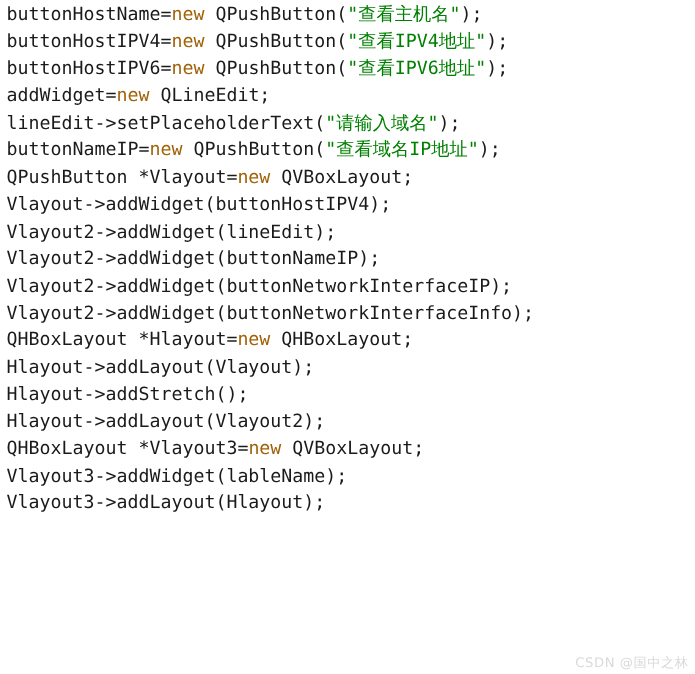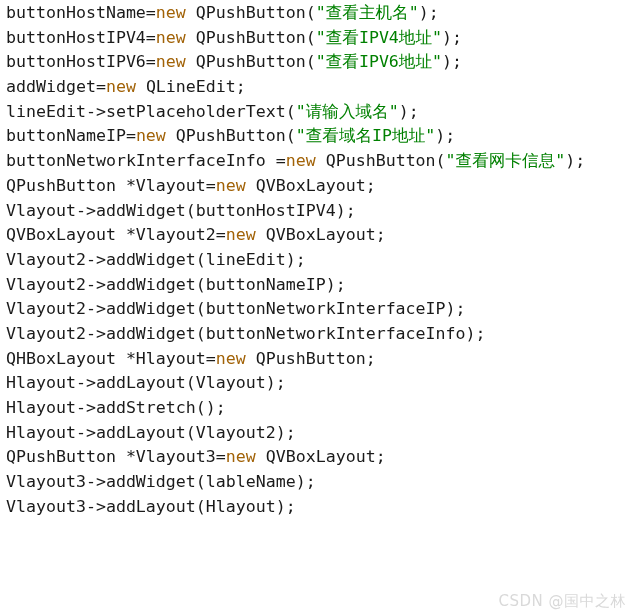--- a/index.html
+++ b/index.html
@@ -33,49 +33,47 @@
   .code-line.blank { color: transparent; }
   .tok { white-space: pre; }
   .tok-plain   { color: #1a1a1a; }
   .tok-keyword { color: #a16207; }
   .tok-string  { color: #008000; }
   #watermark {
     position: absolute;
     right: 6px;
     bottom: 2px;
     font-family: "DejaVu Sans", "Liberation Sans", sans-serif;
-    font-size: 15px;
+    font-size: 12px;
     color: #d9d9d9;
     letter-spacing: 0.5px;
     white-space: pre;
     user-select: none;
   }
 </style>
 </head>
 <body>
 
 <div id="code-block">
   <div id="code-lines">
       <div class="code-line"><span class="tok tok-plain">buttonHostName=</span><span class="tok tok-keyword">new</span><span class="tok tok-plain"> QPushButton(</span><span class="tok tok-string">"查看主机名"</span><span class="tok tok-plain">);</span></div>
       <div class="code-line"><span class="tok tok-plain">buttonHostIPV4=</span><span class="tok tok-keyword">new</span><span class="tok tok-plain"> QPushButton(</span><span class="tok tok-string">"查看IPV4地址"</span><span class="tok tok-plain">);</span></div>
       <div class="code-line"><span class="tok tok-plain">buttonHostIPV6=</span><span class="tok tok-keyword">new</span><span class="tok tok-plain"> QPushButton(</span><span class="tok tok-string">"查看IPV6地址"</span><span class="tok tok-plain">);</span></div>
       <div class="code-line"><span class="tok tok-plain">addWidget=</span><span class="tok tok-keyword">new</span><span class="tok tok-plain"> QLineEdit;</span></div>
       <div class="code-line"><span class="tok tok-plain">lineEdit-&gt;setPlaceholderText(</span><span class="tok tok-string">"请输入域名"</span><span class="tok tok-plain">);</span></div>
       <div class="code-line"><span class="tok tok-plain">buttonNameIP=</span><span class="tok tok-keyword">new</span><span class="tok tok-plain"> QPushButton(</span><span class="tok tok-string">"查看域名IP地址"</span><span class="tok tok-plain">);</span></div>
-      <div class="code-line"><span class="tok tok-plain">buttonNetworkInterfaceInfo =</span><span class="tok tok-keyword">new</span><span class="tok tok-plain"> QPushButton(</span><span class="tok tok-string">"查看网卡信息"</span><span class="tok tok-plain">);</span></div>
       <div class="code-line"><span class="tok tok-plain">QPushButton *Vlayout=</span><span class="tok tok-keyword">new</span><span class="tok tok-plain"> QVBoxLayout;</span></div>
       <div class="code-line"><span class="tok tok-plain">Vlayout-&gt;addWidget(buttonHostIPV4);</span></div>
-      <div class="code-line"><span class="tok tok-plain">QVBoxLayout *Vlayout2=</span><span class="tok tok-keyword">new</span><span class="tok tok-plain"> QVBoxLayout;</span></div>
       <div class="code-line"><span class="tok tok-plain">Vlayout2-&gt;addWidget(lineEdit);</span></div>
       <div class="code-line"><span class="tok tok-plain">Vlayout2-&gt;addWidget(buttonNameIP);</span></div>
       <div class="code-line"><span class="tok tok-plain">Vlayout2-&gt;addWidget(buttonNetworkInterfaceIP);</span></div>
       <div class="code-line"><span class="tok tok-plain">Vlayout2-&gt;addWidget(buttonNetworkInterfaceInfo);</span></div>
-      <div class="code-line"><span class="tok tok-plain">QHBoxLayout *Hlayout=</span><span class="tok tok-keyword">new</span><span class="tok tok-plain"> QPushButton;</span></div>
+      <div class="code-line"><span class="tok tok-plain">QHBoxLayout *Hlayout=</span><span class="tok tok-keyword">new</span><span class="tok tok-plain"> QHBoxLayout;</span></div>
       <div class="code-line"><span class="tok tok-plain">Hlayout-&gt;addLayout(Vlayout);</span></div>
       <div class="code-line"><span class="tok tok-plain">Hlayout-&gt;addStretch();</span></div>
       <div class="code-line"><span class="tok tok-plain">Hlayout-&gt;addLayout(Vlayout2);</span></div>
-      <div class="code-line"><span class="tok tok-plain">QPushButton *Vlayout3=</span><span class="tok tok-keyword">new</span><span class="tok tok-plain"> QVBoxLayout;</span></div>
+      <div class="code-line"><span class="tok tok-plain">QHBoxLayout *Vlayout3=</span><span class="tok tok-keyword">new</span><span class="tok tok-plain"> QVBoxLayout;</span></div>
       <div class="code-line"><span class="tok tok-plain">Vlayout3-&gt;addWidget(lableName);</span></div>
       <div class="code-line"><span class="tok tok-plain">Vlayout3-&gt;addLayout(Hlayout);</span></div>
       <div class="code-line blank">&nbsp;</div>
     </div>
   <div id="watermark">CSDN @国中之林</div>
 </div>
 
 </body></html>

